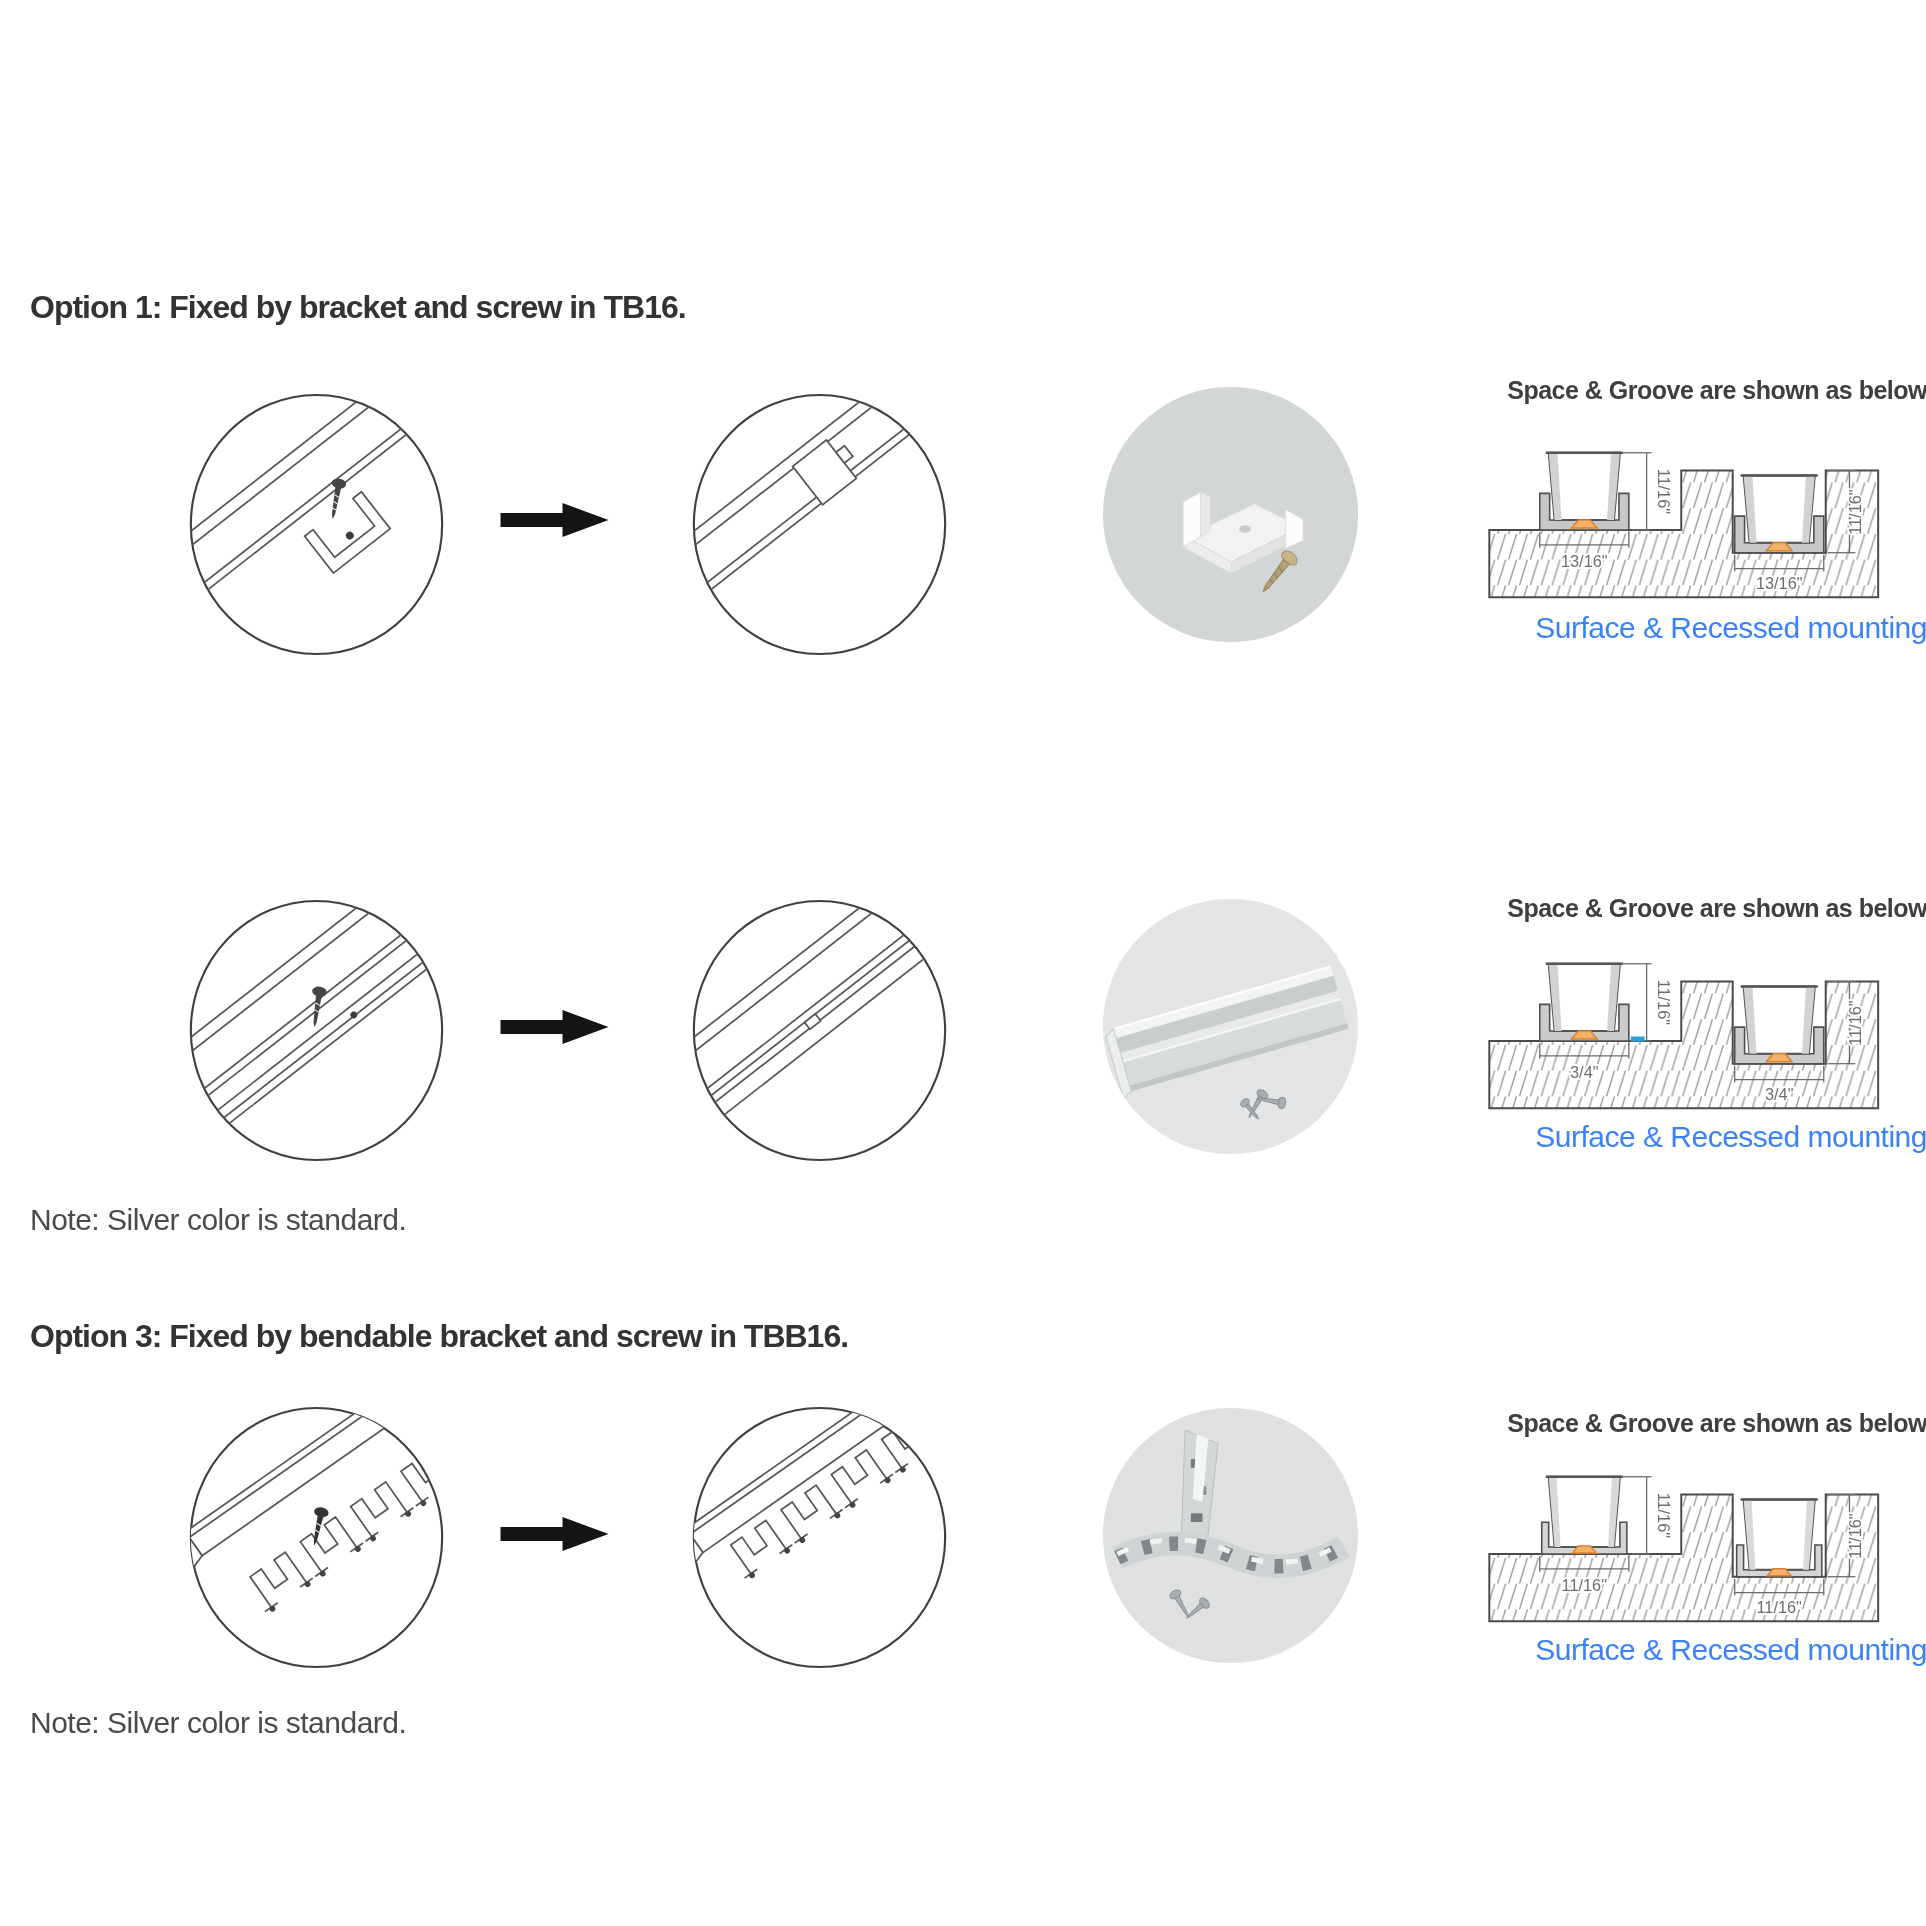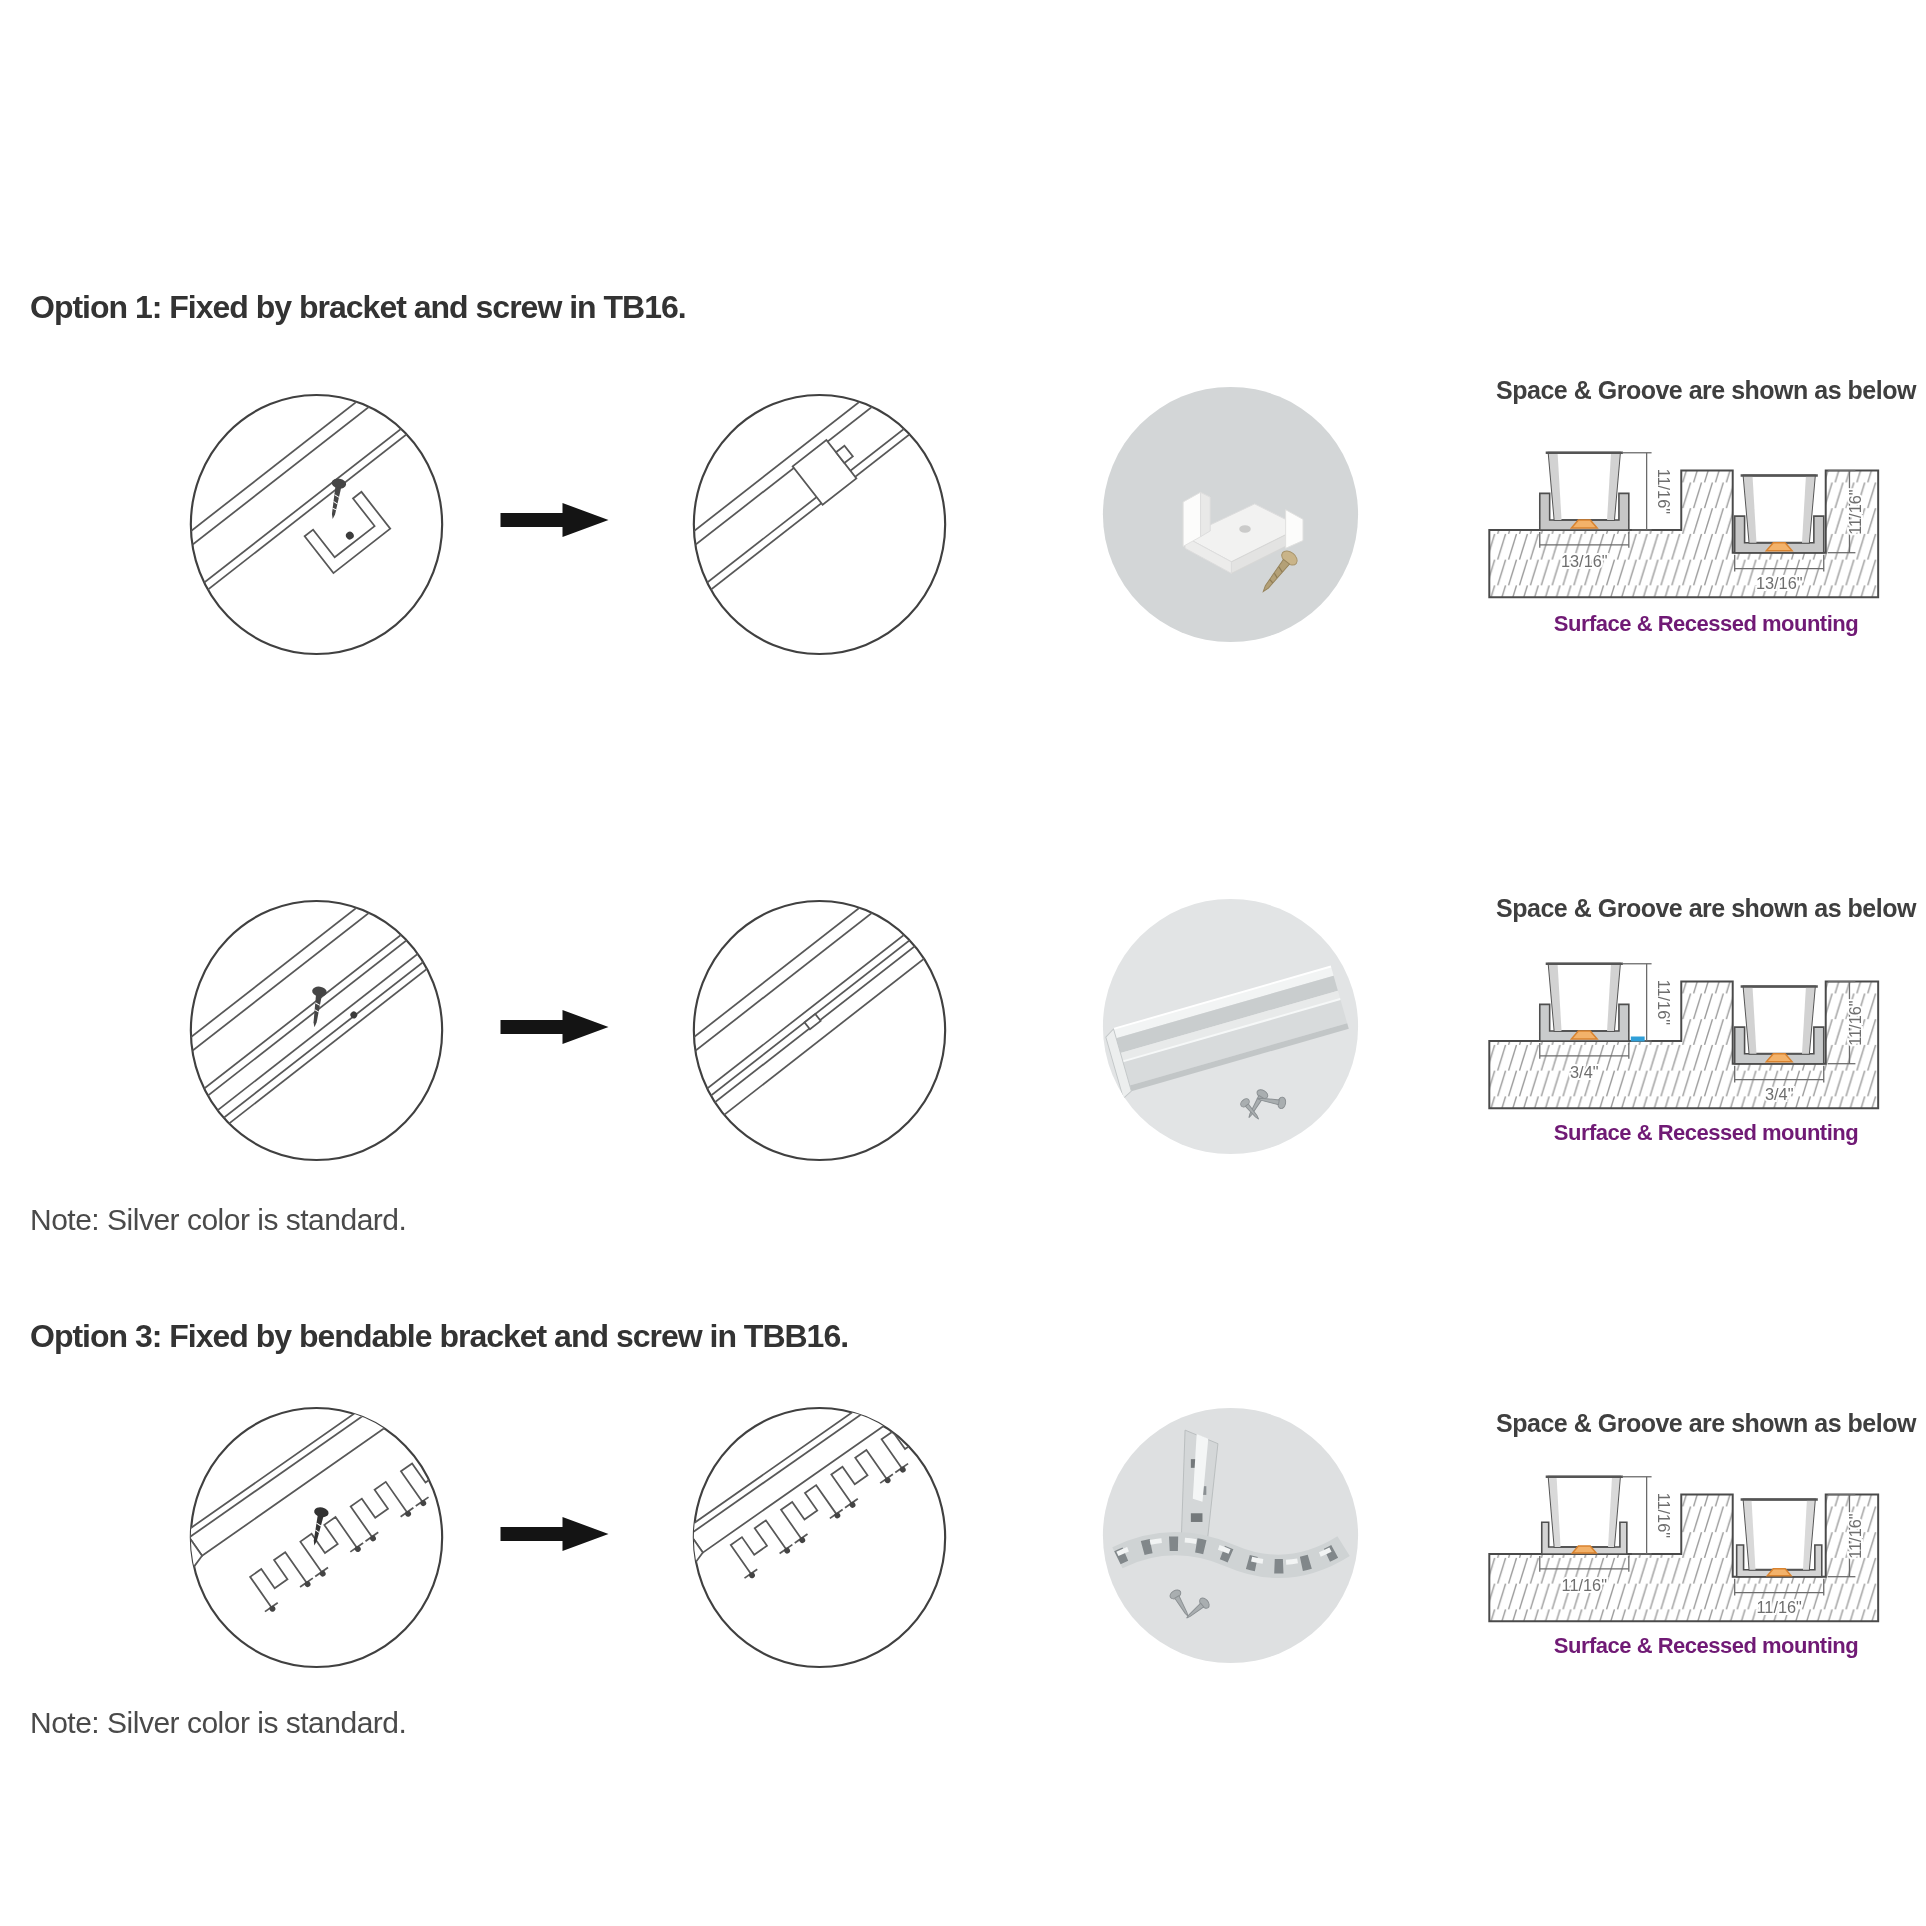--- a/index.html
+++ b/index.html
@@ -1,23 +1,23 @@
 <!DOCTYPE html>
 <html><head>
 <meta charset="utf-8">
 <style>
   html,body{margin:0;padding:0;background:#ffffff;}
   #page{position:relative;width:1927px;height:1927px;background:#ffffff;overflow:hidden;
         font-family:"Liberation Sans",sans-serif;color:#3a3a3a;margin-top:47px;}
   .abs{position:absolute;}
   .heading{font-size:32px;font-weight:700;letter-spacing:-1px;color:#333333;white-space:nowrap;}
   .note{font-size:30px;font-weight:400;letter-spacing:-0.5px;color:#4a4a4a;white-space:nowrap;}
-  .spec{width:442px;text-align:center;}
+  .spec{width:442px;text-align:right;}
   .spec-title{font-size:25px;font-weight:600;letter-spacing:-0.5px;color:#3f3f3f;white-space:nowrap;}
-  .spec-caption{font-size:22px;font-weight:700;letter-spacing:-0.5px;color:#701a75;white-space:nowrap;}
+  .spec-caption{font-size:30px;font-weight:400;letter-spacing:-0.5px;color:#3b82f6;white-space:nowrap;}
   svg{display:block;}
   svg text{font-family:"Liberation Sans",sans-serif;}
   .dim{font-size:16.5px;fill:#6e6e6e;paint-order:stroke;stroke:#ffffff;stroke-width:4px;text-anchor:middle;}
   .sk{stroke:#585858;stroke-width:1.8;fill:none;}
   .skf{stroke:#585858;stroke-width:1.8;fill:#ffffff;}
 </style>
 </head>
 <body>
 
 <div id="page">

